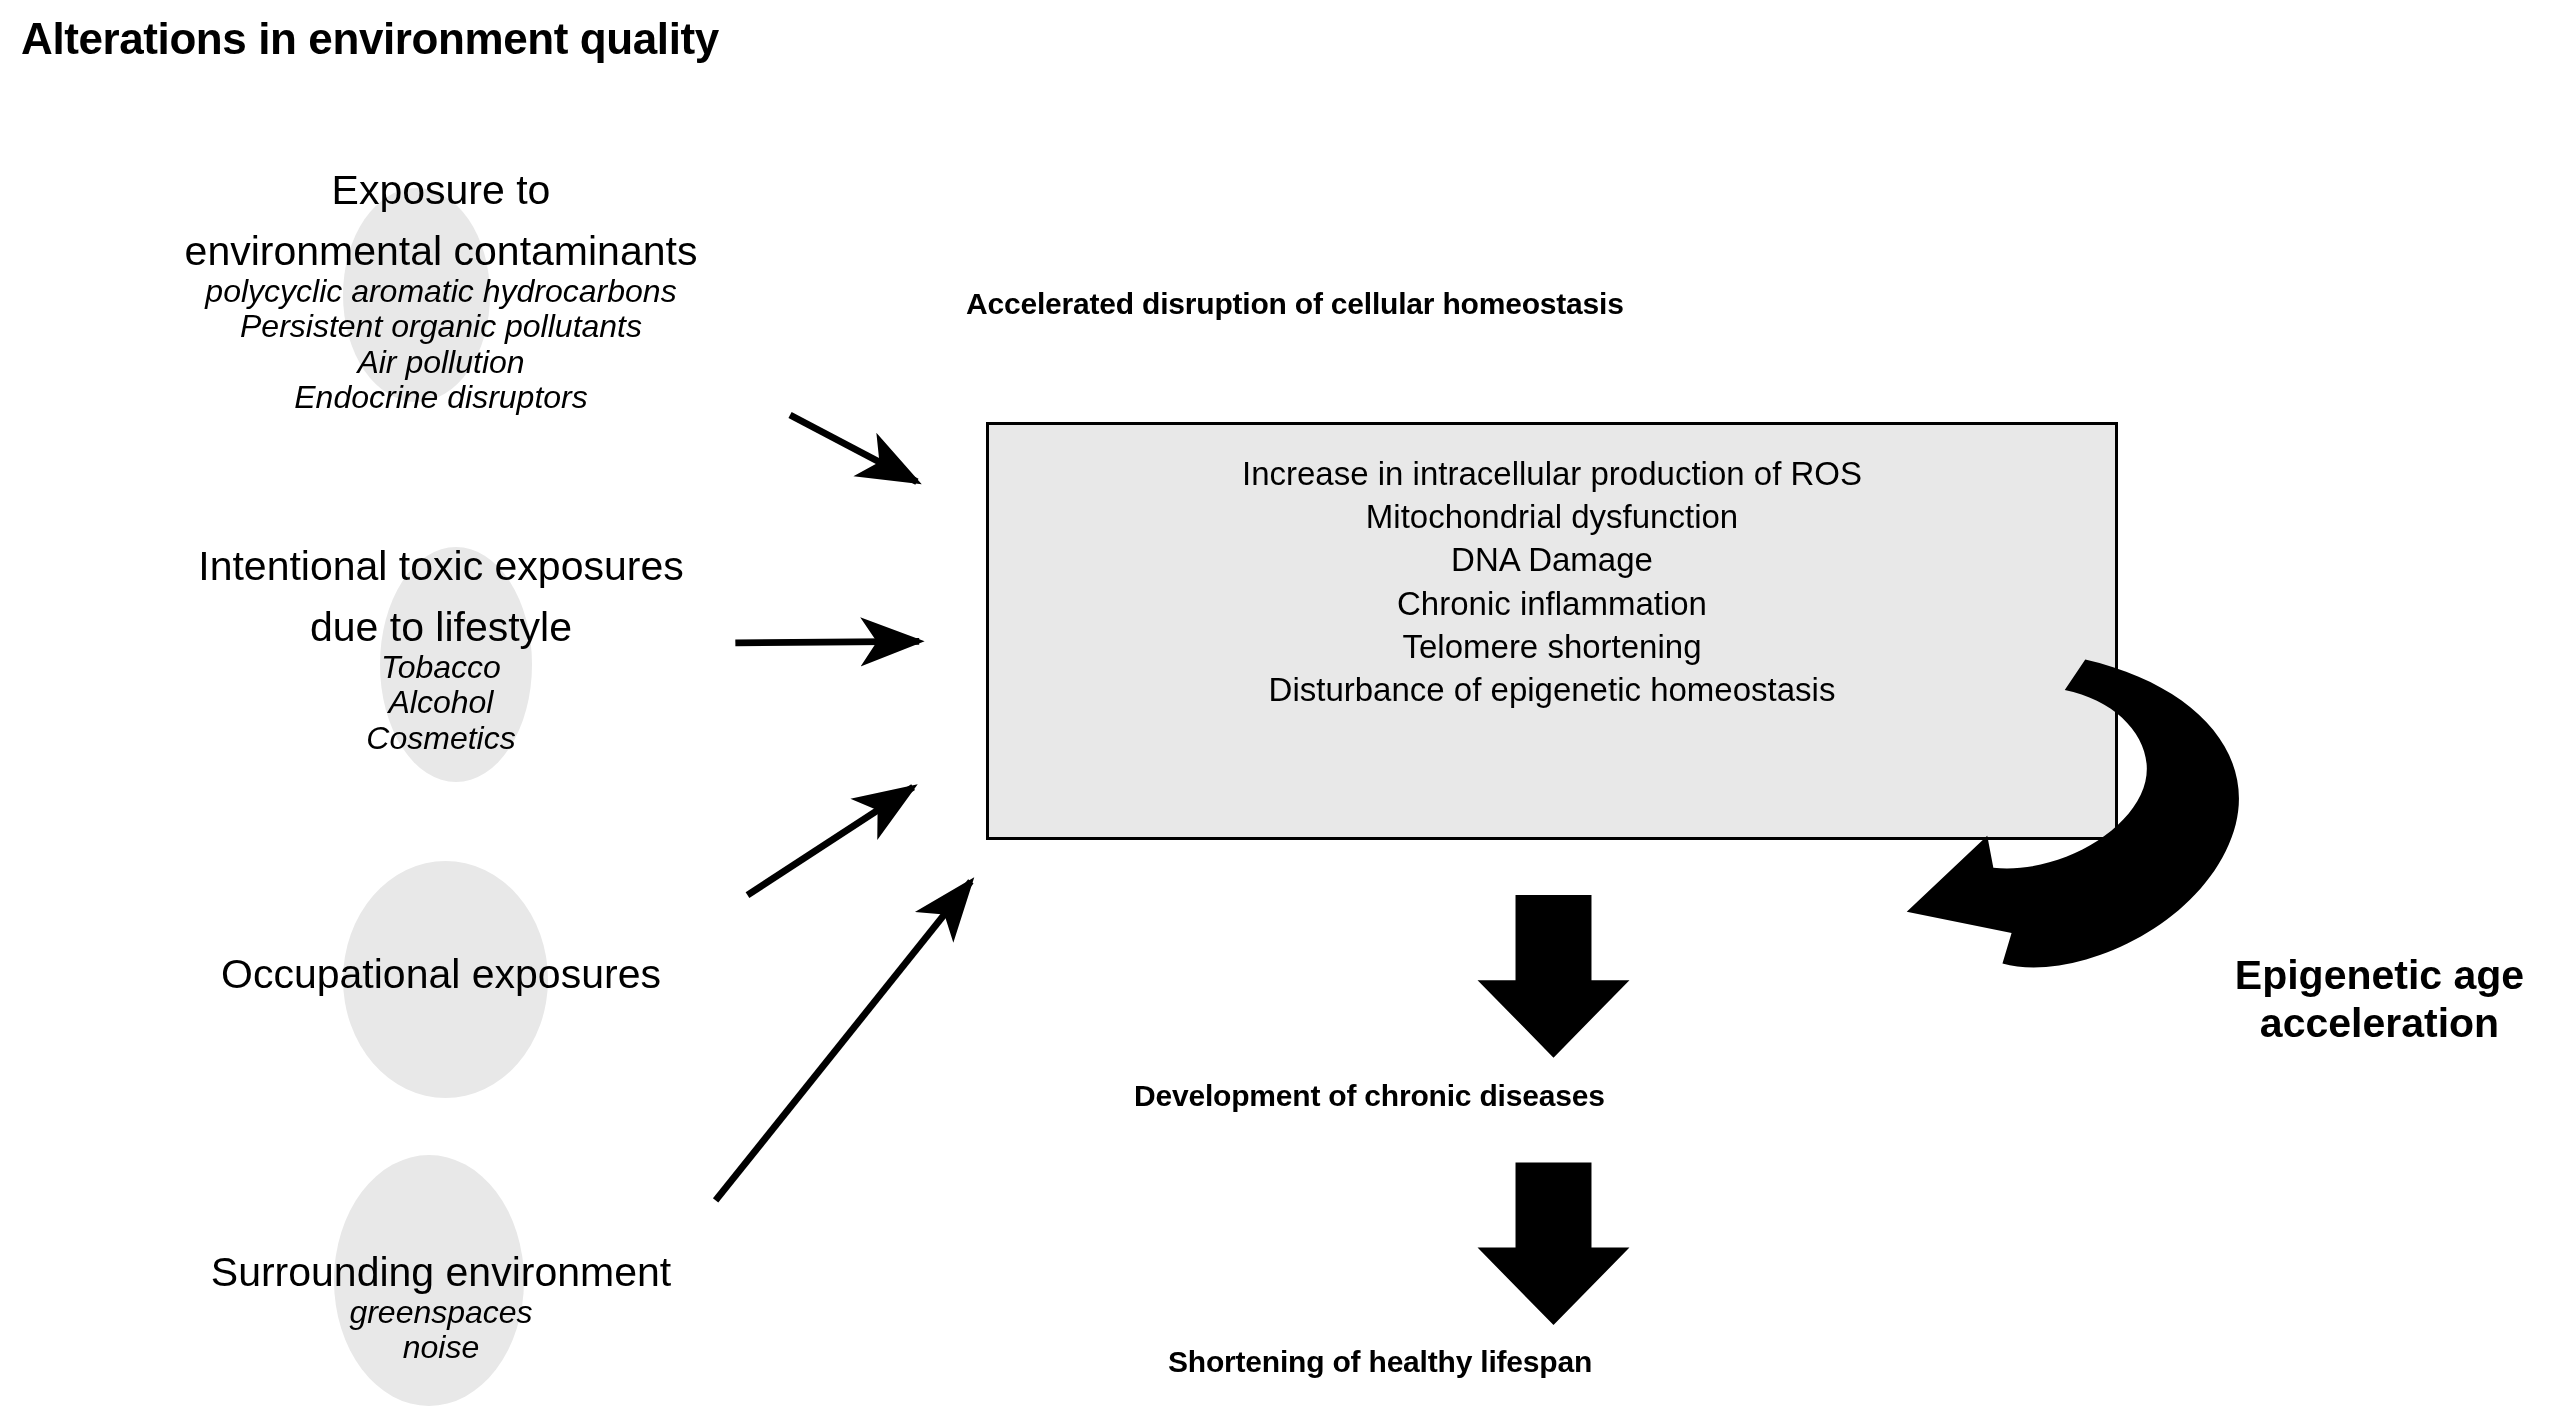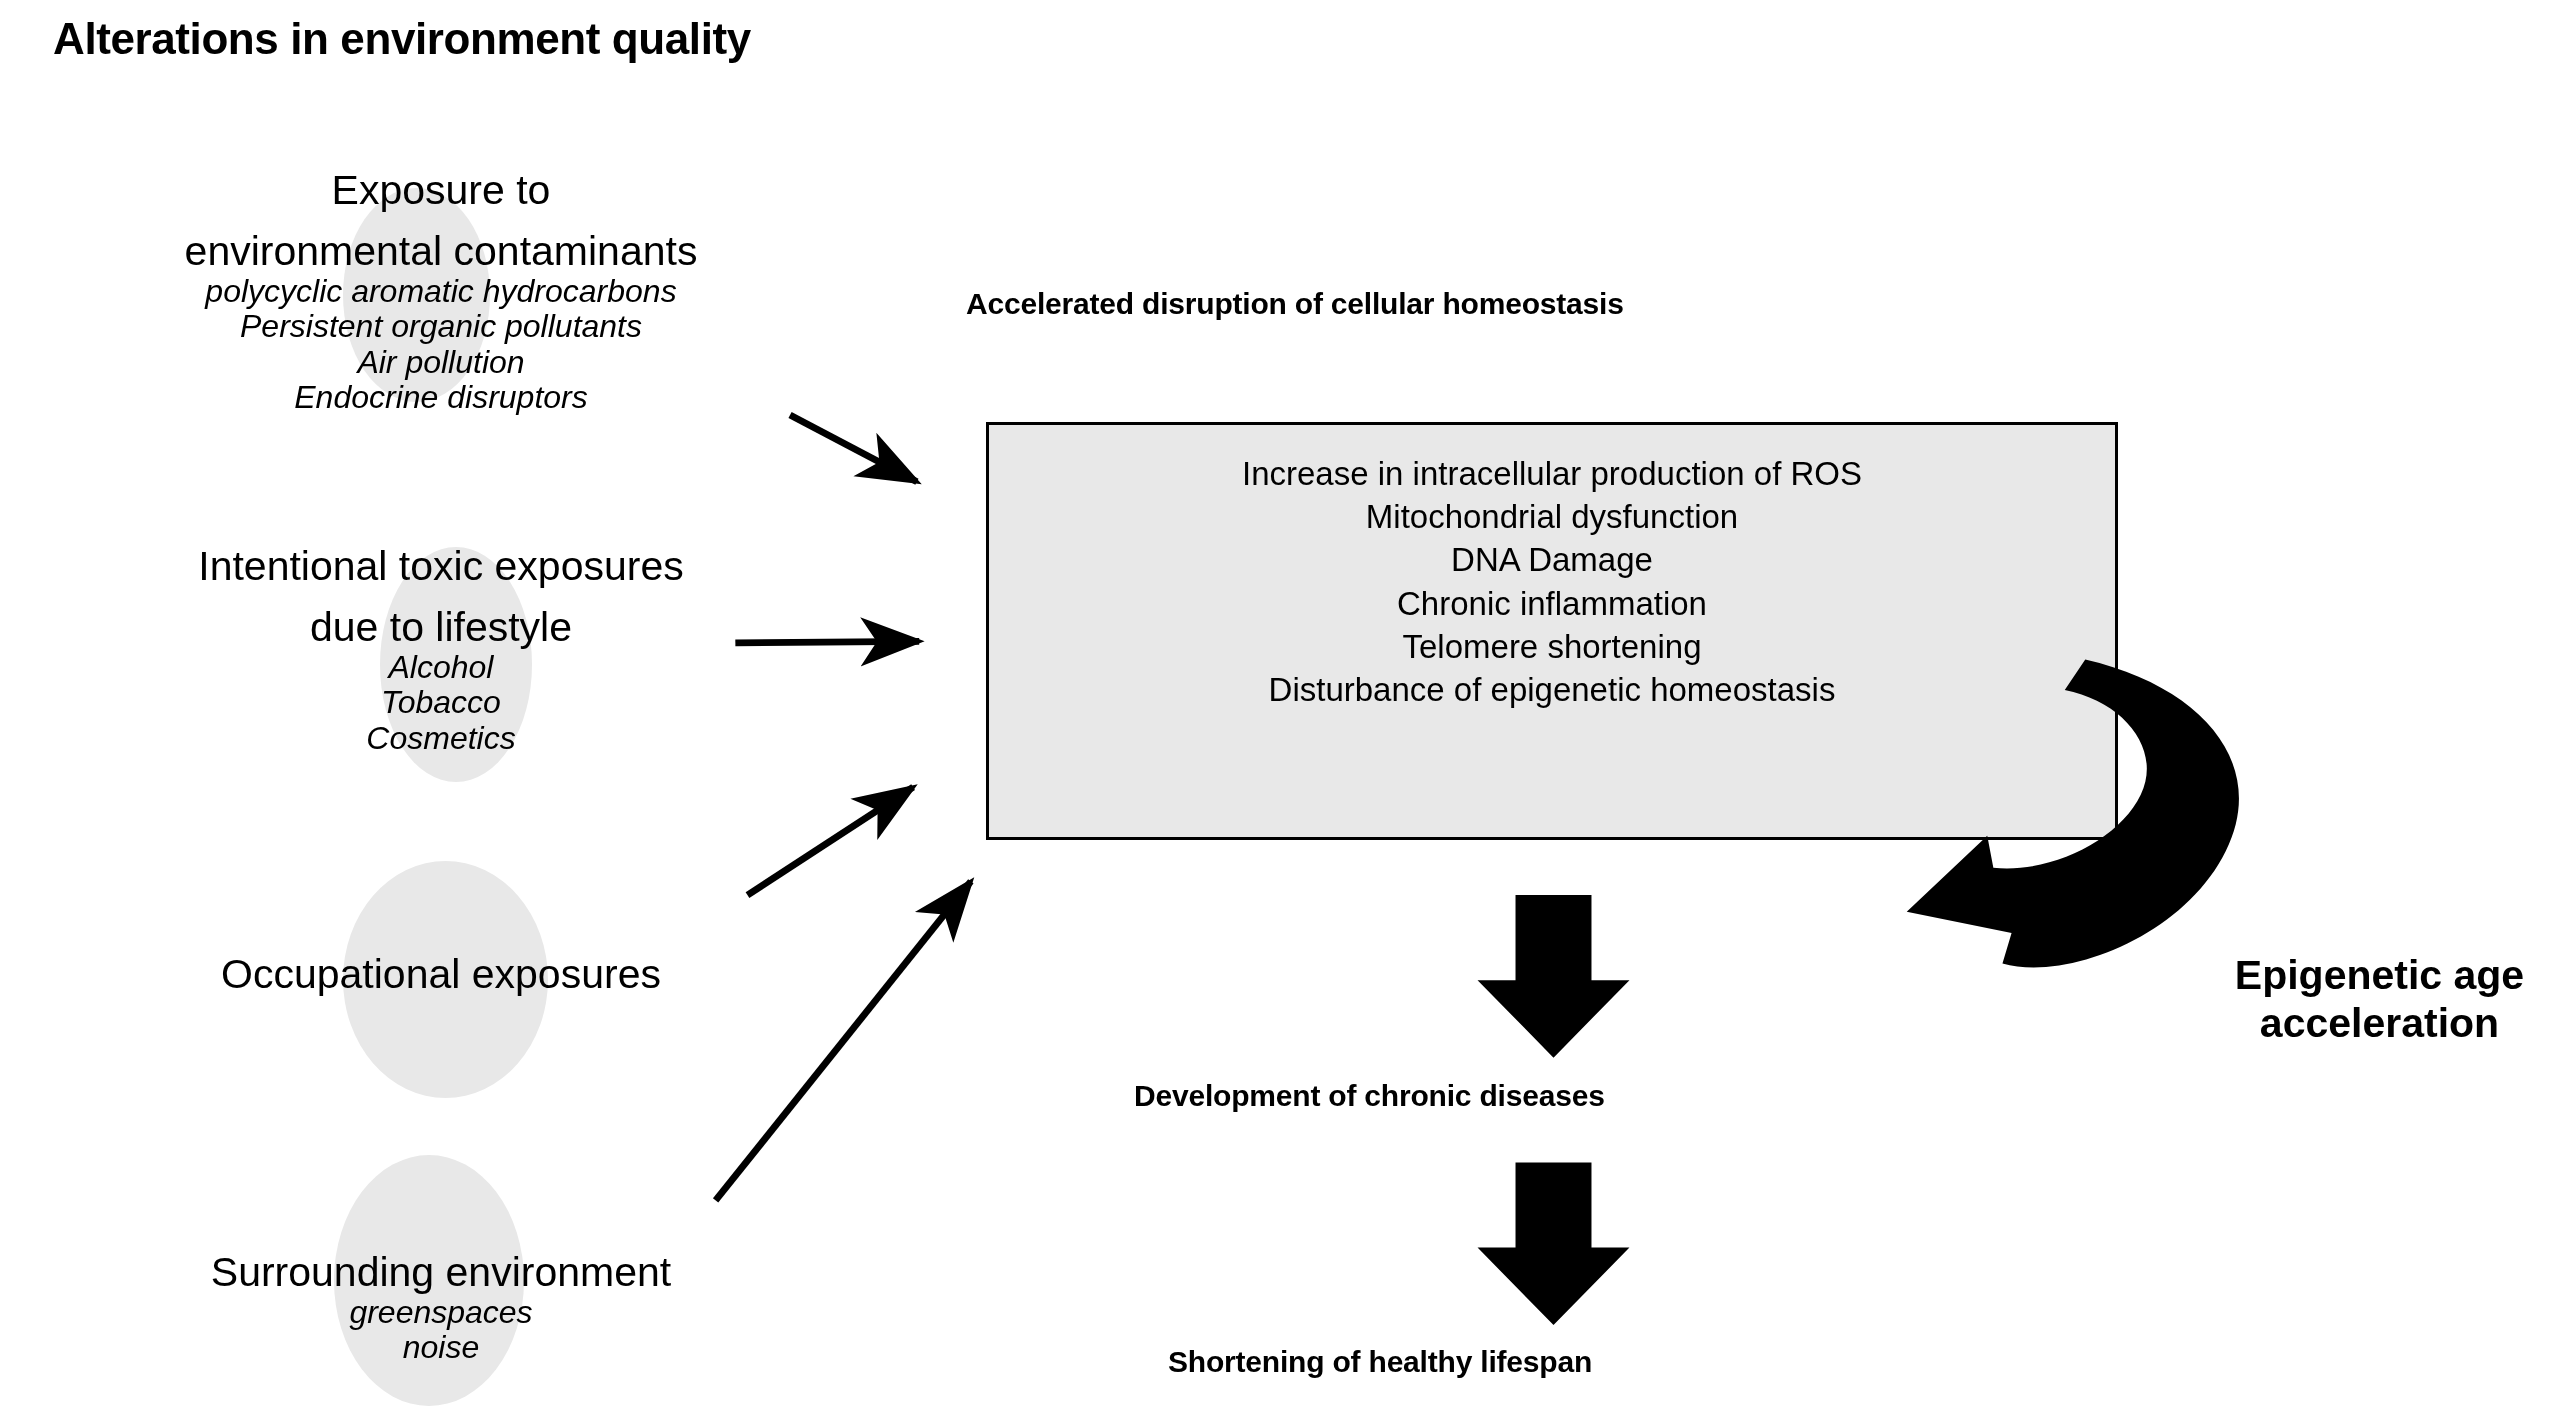--- a/index.html
+++ b/index.html
@@ -16,21 +16,20 @@
     overflow:hidden;
   }
   .abs{position:absolute;}
   
   #page-title{
     left:21px; top:13.7px;
     font-size:44px;
     font-weight:bold;
     letter-spacing:-0.4px;
     white-space:nowrap;
-    margin-left:32px;
   }
   
   .group{
     text-align:center;
     line-height:1.10;
   }
   .group .main-line{
     font-size:41px;
     font-weight:normal;
     white-space:nowrap;
@@ -108,22 +107,22 @@
     <div class="main-line">environmental contaminants</div>
     <div class="sub-line">polycyclic aromatic hydrocarbons</div>
     <div class="sub-line">Persistent organic pollutants</div>
     <div class="sub-line">Air pollution</div>
     <div class="sub-line">Endocrine disruptors</div>
   </div>
 
   <div class="abs group" style="left:46px; top:528px; width:790px;">
     <div class="main-line">Intentional toxic exposures</div>
     <div class="main-line">due to lifestyle</div>
+    <div class="sub-line">Tobacco</div>
     <div class="sub-line">Alcohol</div>
-    <div class="sub-line">Tobacco</div>
     <div class="sub-line">Cosmetics</div>
   </div>
 
   <div class="abs group" style="left:46px; top:936px; width:790px;">
     <div class="main-line">Occupational exposures</div>
   </div>
 
   <div class="abs group" style="left:46px; top:1234px; width:790px;">
     <div class="main-line">Surrounding environment</div>
     <div class="sub-line">greenspaces</div>

